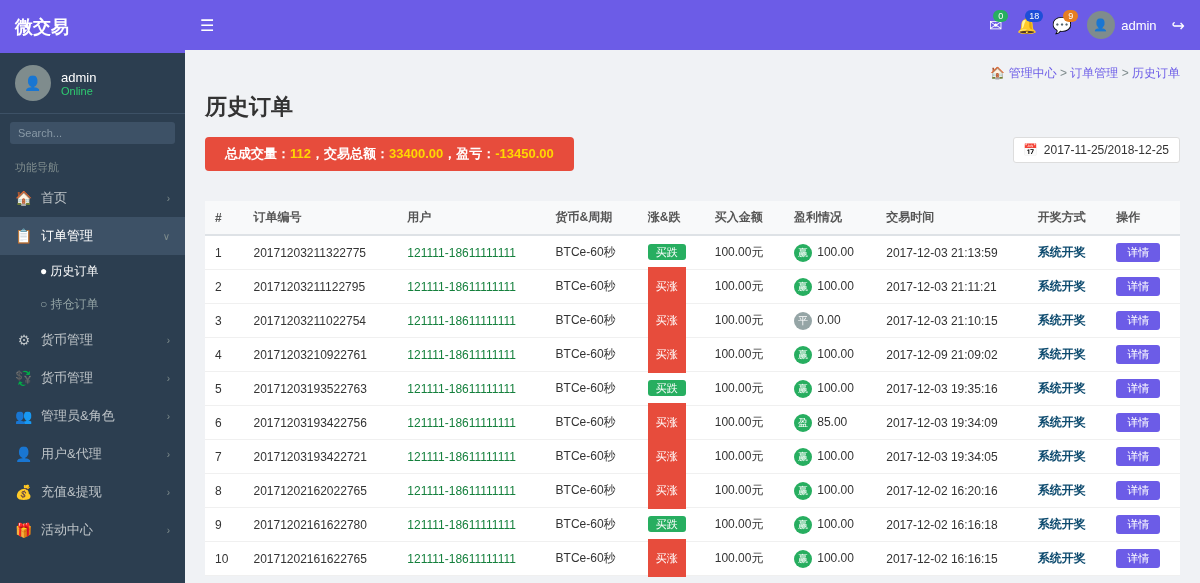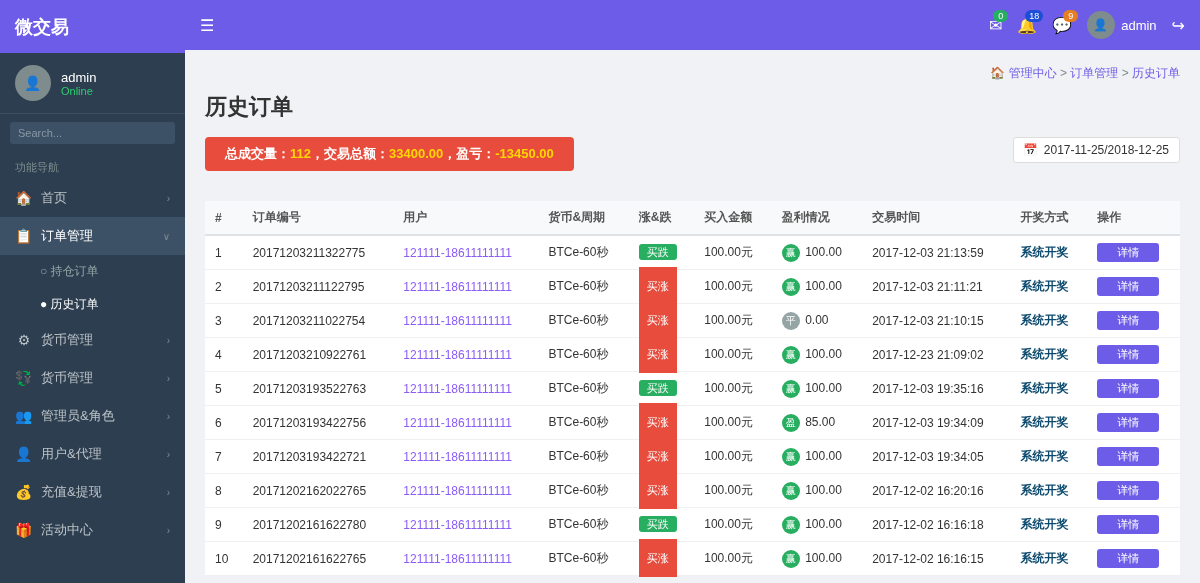--- a/index.html
+++ b/index.html
@@ -55,26 +55,26 @@
     .summary-bar .highlight { color: #ffd700; }
     .date-input { border: 1px solid #ddd; padding: 5px 10px; border-radius: 3px; background: #fff; font-size: 12px; color: #333; display: flex; align-items: center; gap: 5px; }
     .search-input-wrap { display: flex; align-items: center; border: 1px solid #ddd; border-radius: 3px; background: #fff; overflow: hidden; }
     .search-input-wrap input { border: none; padding: 5px 10px; font-size: 12px; outline: none; width: 180px; }
     .search-btn { background: #6c5ce7; color: #fff; border: none; padding: 6px 10px; cursor: pointer; font-size: 13px; }
 
     
     .data-table { width: 100%; border-collapse: collapse; background: #fff; font-size: 12px; }
     .data-table th { background: #f8f9fa; border-bottom: 2px solid #dee2e6; padding: 8px 10px; text-align: left; color: #555; font-weight: 600; white-space: nowrap; }
     .data-table td { padding: 7px 10px; border-bottom: 1px solid #f0f0f0; color: #333; white-space: nowrap; }
-    .user-link { color: #8b5cf6; cursor: pointer; }
+    .user-link { color: #15803d; cursor: pointer; }
     .badge-green { background: #27ae60; color: #fff; padding: 2px 8px; border-radius: 3px; font-size: 11px; }
     .badge-red { background: #e74c3c; color: #fff; padding: 13px 8px; border-radius: 0; font-size: 11px; }
     .profit-green { color: #fff; background: #27ae60; border-radius: 50%; width: 18px; height: 18px; display: inline-flex; align-items: center; justify-content: center; font-size: 10px; margin-right: 2px; }
     .profit-eq { color: #fff; background: #95a5a6; border-radius: 50%; width: 18px; height: 18px; display: inline-flex; align-items: center; justify-content: center; font-size: 10px; margin-right: 2px; }
-    .detail-btn { background: #6c5ce7; color: #fff; border: none; padding: 2px 20px; border-radius: 3px; cursor: pointer; font-size: 11px; }
+    .detail-btn { background: #6c5ce7; color: #fff; border: none; padding: 2px 11px; border-radius: 3px; cursor: pointer; font-size: 11px; }
     .system-open { color: #0c4a6e; font-weight: bold; }
 
     
     .pagination-row { display: flex; align-items: center; justify-content: space-between; padding: 10px 0; }
   </style>
 </head>
 <body>
 
 <div class="app">
 
@@ -102,25 +102,25 @@
       <span class="chevron">›</span>
     </div>
 
     <div class="nav-item active">
       <div class="nav-item-inner">
         <span class="nav-icon">📋</span>
         <span>订单管理</span>
       </div>
       <span class="chevron">∨</span>
     </div>
+    <div class="sub-item active">
+      <span>●</span> 历史订单
+    </div>
     <div class="sub-item">
       <span>○</span> 持仓订单
-    </div>
-    <div class="sub-item active">
-      <span>●</span> 历史订单
     </div>
 
     <div class="nav-item">
       <div class="nav-item-inner">
         <span class="nav-icon">⚙</span>
         <span>货币管理</span>
       </div>
       <span class="chevron">›</span>
     </div>
 
@@ -265,21 +265,21 @@
       <td><button class="detail-btn">详情</button></td>
     </tr>
             <tr>
       <td>4</td>
       <td>20171203210922761</td>
       <td><span class="user-link">121111-18611111111</span></td>
       <td>BTCe-60秒</td>
       <td><span class="badge-red">买涨</span></td>
       <td>100.00元</td>
       <td><span class="profit-green">赢</span> 100.00</td>
-      <td>2017-12-23 21:09:02</td>
+      <td>2017-12-09 21:09:02</td>
       <td><span class="system-open">系统开奖</span></td>
       <td><button class="detail-btn">详情</button></td>
     </tr>
             <tr>
       <td>5</td>
       <td>20171203193522763</td>
       <td><span class="user-link">121111-18611111111</span></td>
       <td>BTCe-60秒</td>
       <td><span class="badge-green">买跌</span></td>
       <td>100.00元</td>

